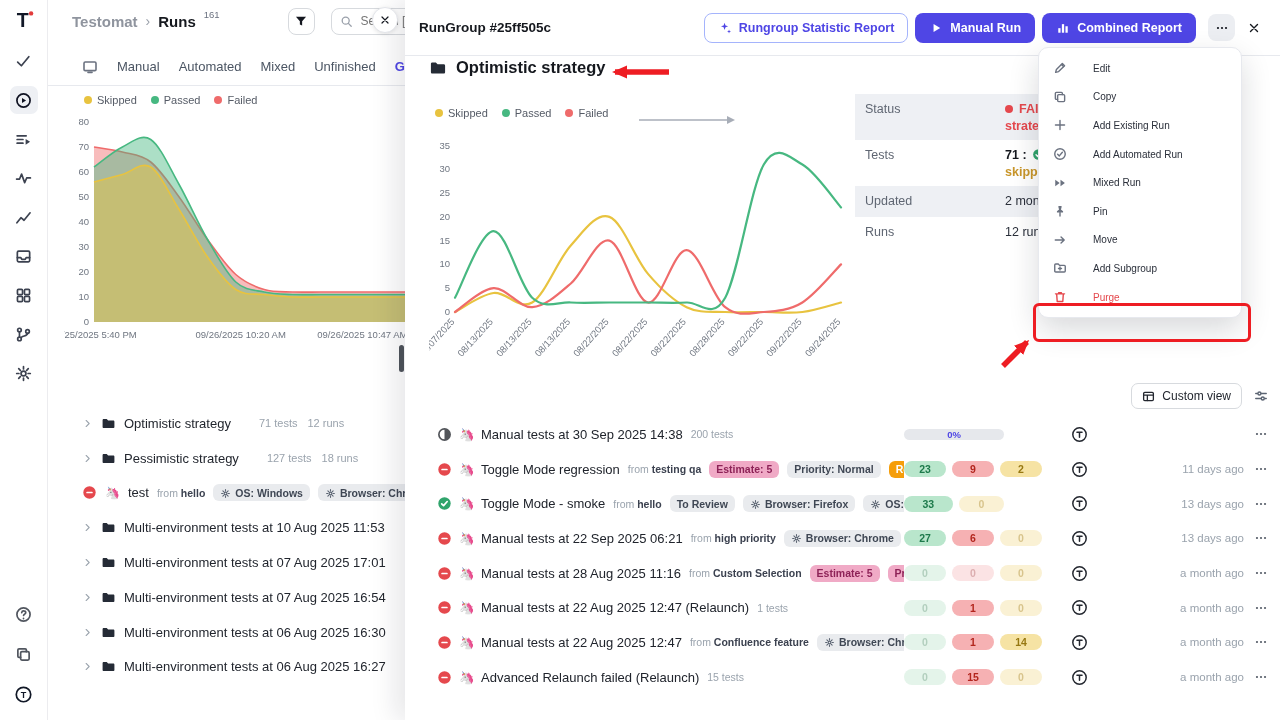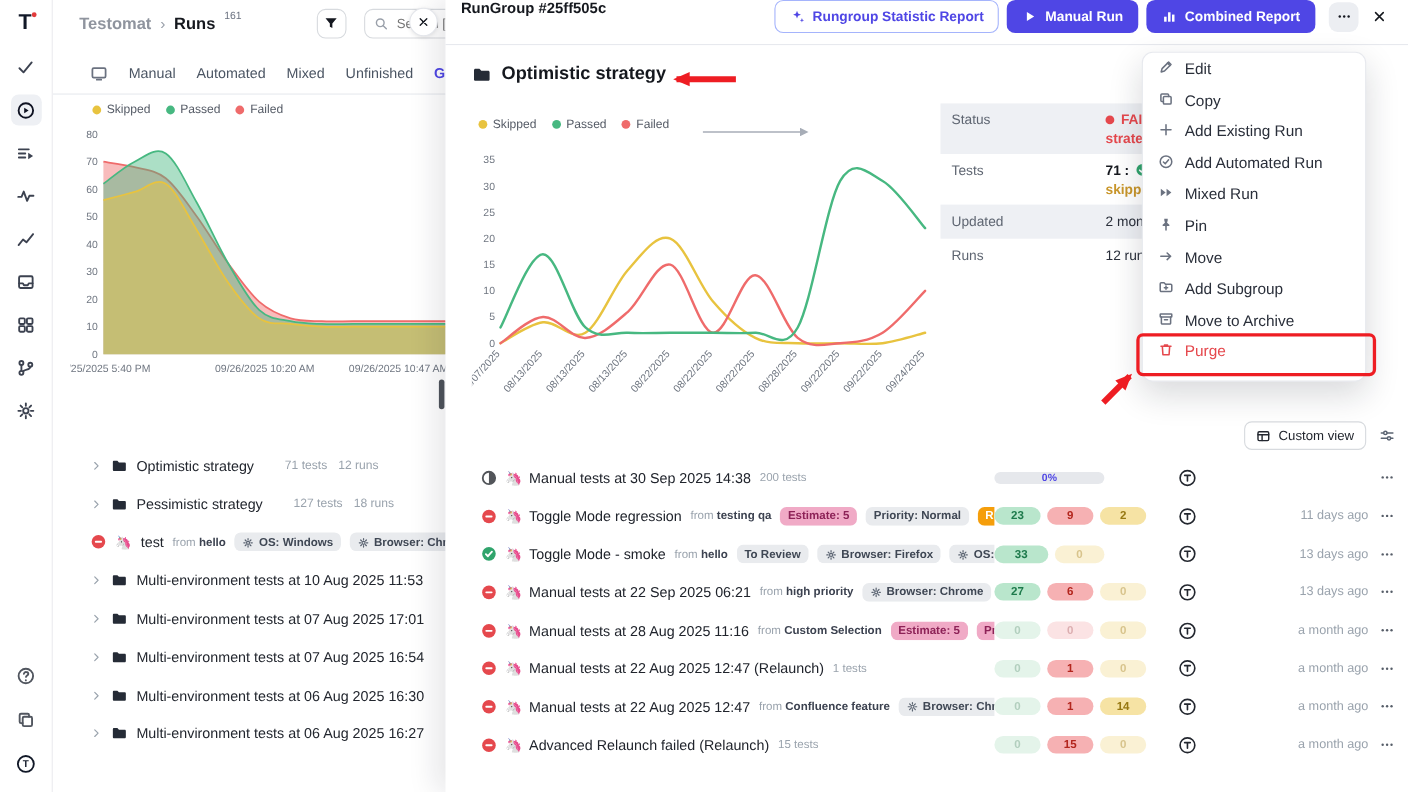--- a/index.html
+++ b/index.html
@@ -72,22 +72,22 @@
   .scroll-thumb{position:absolute;left:399px;top:345px;width:5px;height:27px;border-radius:3px;
                 background:#4a4f57;z-index:40;cursor:grab}
 
   
   .drawer{position:absolute;left:405px;top:0;width:875px;height:720px;background:#fff;
           box-shadow:-10px 0 24px rgba(16,22,35,.10);z-index:10}
   .edge-close{position:absolute;left:-33px;top:7px;width:26px;height:26px;border-radius:50%;
               background:#fff;border:1px solid #e3e5ea;box-shadow:0 1px 4px rgba(0,0,0,.10);
               display:flex;align-items:center;justify-content:center;cursor:pointer;color:#14171f}
   .edge-close .ic{width:12px;height:12px}
-  .dr-head{position:absolute;top:0;left:0;right:0;height:41px;border-bottom:1px solid #e7e9ee;
-           display:flex;align-items:flex-start;padding:0 14px;box-sizing:border-box}
+  .dr-head{position:absolute;top:0;left:0;right:0;height:56px;border-bottom:1px solid #e7e9ee;
+           display:flex;align-items:center;padding:0 14px;box-sizing:border-box}
   .dr-title{font-size:13.5px;font-weight:700;color:#15181e}
   .dr-actions{margin-left:auto;display:flex;align-items:center;gap:7px}
   .btn{display:inline-flex;align-items:center;gap:7px;height:30px;padding:0 13px;border-radius:8px;
        font-size:12.5px;font-weight:600;cursor:pointer;border:1px solid transparent;
        font-family:inherit;white-space:nowrap}
   .btn .ic{width:14px;height:14px}
   .btn.outline{background:#fff;border-color:#a5b4fc;color:#4f46e5}
   .btn.solid{background:#4f46e5;color:#fff}
   .icon-btn.subtle{border:none;background:#eceef2;margin-left:5px}
   .plain-close{border:none;background:none;cursor:pointer;color:#15181e;width:24px;height:24px;
@@ -141,21 +141,21 @@
   .t-ic{width:17px;height:17px;color:#23272f;cursor:pointer}
   .rr-date{width:90px;text-align:right;font-size:11.5px;color:#9aa3ad;flex-shrink:0;white-space:nowrap}
   .rr-dots{width:24px;display:flex;justify-content:flex-end;color:#565d68;cursor:pointer;flex-shrink:0}
   .rr-dots .ic{width:14px;height:14px}
   .progress{width:100px;height:11px;background:#e6e8ec;border-radius:6px;position:relative;flex-shrink:0}
   .progress span{position:absolute;inset:0;display:flex;align-items:center;justify-content:center;
                  font-size:9.5px;font-weight:700;color:#4f46e5}
 
   .menu{position:absolute;left:633px;top:47px;width:202px;background:#fff;border:1px solid #e7e9ee;
         border-radius:10px;box-shadow:0 12px 30px rgba(16,22,35,.16);padding:6px 0;z-index:30}
-  .menu-item{height:28.6px;display:flex;align-items:flex-start;gap:10px;padding:0 14px;font-size:14px;
+  .menu-item{height:28.6px;display:flex;align-items:center;gap:26px;padding:0 14px;font-size:10px;
              color:#2a2f3a;cursor:pointer}
   .menu-item .ic{width:14px;height:14px;color:#6b7280}
   .menu-item.danger{color:#e5484d}
   .menu-item.danger .ic{color:#e5484d}
 
   .anno-box{position:absolute;left:628px;top:303px;width:212px;height:33px;border:3px solid #ee1d23;
             border-radius:6px;z-index:35;pointer-events:none}
   .anno{position:absolute;z-index:36;pointer-events:none}
   .anno-arrow-title{left:186px;top:60px}
   .anno-arrow-purge{left:588px;top:328px}
@@ -1053,30 +1053,20 @@
         </div>
         <div class="menu-item">
           <span class="ic ">
             <svg viewBox="0 0 16 16" fill="none" stroke="currentColor" stroke-width="1.6" stroke-linecap="round" stroke-linejoin="round">
               <path d="M2 4.6c0-.6.5-1.1 1.1-1.1h2.9L7.5 5h5.4c.6 0 1.1.5 1.1 1.1v5.3c0 .6-.5 1.1-1.1 1.1H3.1c-.6 0-1.1-.5-1.1-1.1z"></path>
               <path d="M8 6.9v3.4M6.3 8.6h3.4"></path>
             </svg>
           </span>
           <span>Add Subgroup</span>
         </div>
-        <div class="menu-item">
-          <span class="ic ">
-            <svg viewBox="0 0 16 16" fill="none" stroke="currentColor" stroke-width="1.6" stroke-linecap="round" stroke-linejoin="round">
-              <rect x="2" y="2.8" width="12" height="3.2" rx=".6"></rect>
-              <path d="M3.2 6v6.4c0 .5.4.9.9.9h7.8c.5 0 .9-.4.9-.9V6"></path>
-              <path d="M6.4 8.8h3.2"></path>
-            </svg>
-          </span>
-          <span>Move to Archive</span>
-        </div>
         <div class="menu-item danger">
           <span class="ic ">
             <svg viewBox="0 0 16 16" fill="none" stroke="currentColor" stroke-width="1.6" stroke-linecap="round" stroke-linejoin="round">
               <path d="M2.8 4.4h10.4M6.4 4.4V3h3.2v1.4M4.2 4.4l.6 8.8h6.4l.6-8.8"></path>
             </svg>
           </span>
           <span>Purge</span>
         </div>
       </div>
 

